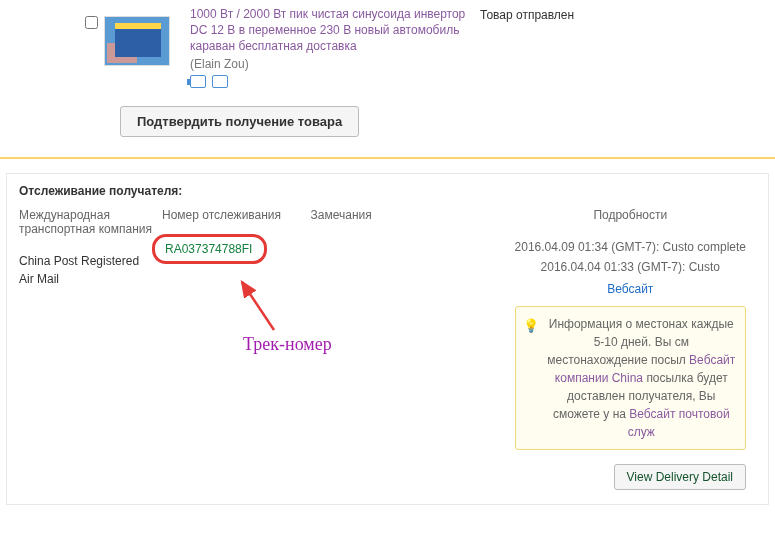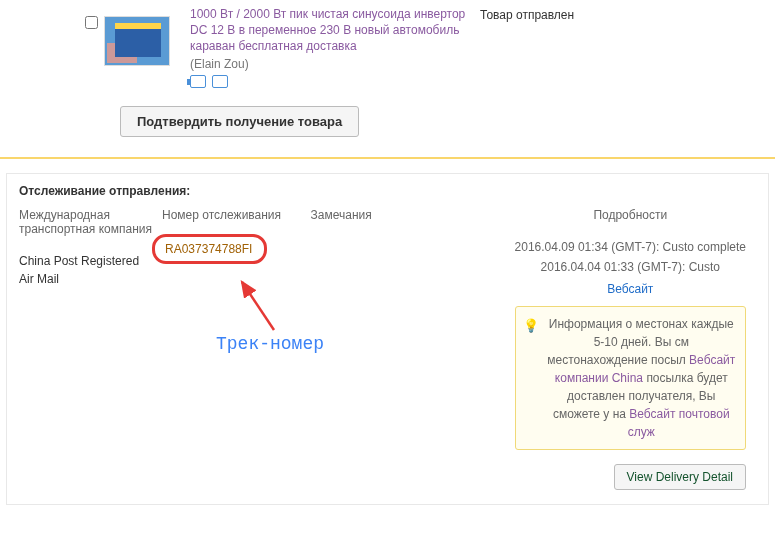--- a/index.html
+++ b/index.html
@@ -133,21 +133,21 @@
   .tcol.details { flex: 1; text-align: center; }
   .thead { color: #666; margin-bottom: 16px; }
   .tcell { color: #333; line-height: 1.5; }
   .tracking-highlight {
     display: inline-block;
     border: 3px solid #e53935;
     border-radius: 14px;
     padding: 3px 12px 3px 10px;
     margin-top: -4px;
     margin-left: -10px;
-    color: #a16207;
+    color: #15803d;
   }
   .detail-line { color: #666; margin-bottom: 2px; white-space: nowrap; }
   .refresh-link { color: #1e6bc7; cursor: pointer; margin-top: 2px; display: inline-block; }
   .info-box {
     border: 1px solid #f0d977;
     background: #fffdf0;
     border-radius: 3px;
     padding: 8px 8px 8px 30px;
     margin-top: 8px;
     font-size: 12px;
@@ -178,25 +178,25 @@
     font-family: inherit;
   }
   .annotation-arrow {
     position: absolute;
     left: 234px;
     top: 278px;
     pointer-events: none;
   }
   .annotation-label {
     position: absolute;
-    left: 216px;
+    left: 243px;
     top: 334px;
-    color: #3b82f6;
+    color: #a21caf;
     font-size: 18px;
-    font-family: Liberation Mono, monospace;
+    font-family: Liberation Serif, serif;
   }
 </style>
 </head>
 <body>
 
 <div class="top-section">
   <div class="product-row">
     <div class="checkbox-cell">
       <input type="checkbox" style="">
       <div class="product-thumb"></div>
@@ -212,21 +212,21 @@
     <div class="status-col">Товар отправлен</div>
   </div>
   <div class="confirm-row">
     <button class="confirm-btn">Подтвердить получение товара</button>
   </div>
 </div>
 
 <div class="yellow-line"></div>
 
 <div class="tracking-panel">
-  <div class="tracking-title">Отслеживание отправления:</div>
+  <div class="tracking-title">Отслеживание получателя:</div>
 
   <div class="tracking-table">
     <div class="tcol company">
       <div class="thead">Международная транспортная компания</div>
       <div class="tcell">China Post Registered Air Mail</div>
     </div>
     <div class="tcol number">
       <div class="thead">Номер отслеживания</div>
       <div class="tcell">
         <span class="tracking-highlight">RA037374788FI</span>

